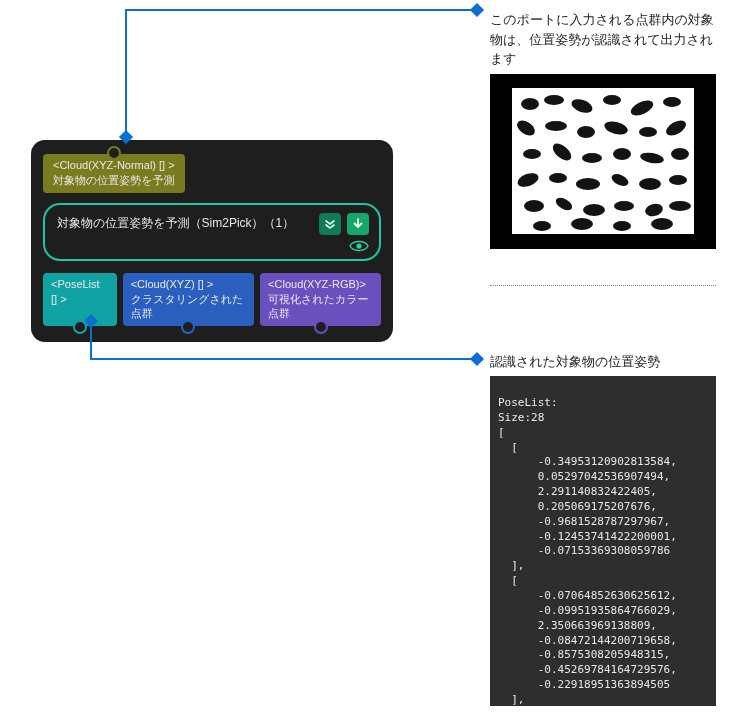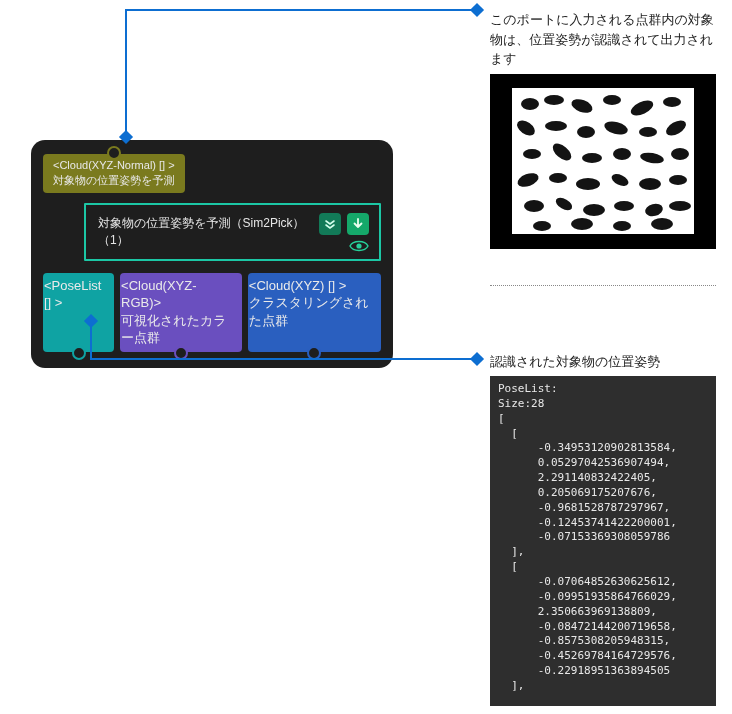--- a/index.html
+++ b/index.html
@@ -38,26 +38,25 @@
     left: 50%;
     transform: translateX(-50%);
     width: 10px; height: 10px;
     border-radius: 50%;
     background: #1e1e1e;
     border: 2px solid #7a7a1e;
   }
   .node-title-bar {
     margin-top: 10px;
     border: 2px solid #1cc7a5;
-    border-radius: 1px;
+    border-radius: 17px;
     display: flex;
     align-items: flex-start;
     justify-content: space-between;
     padding: 8px 10px 6px 12px;
-    margin-left: 41px;
   }
   .node-title-bar .title {
     color: #e6e6e6;
     font-size: 12px;
     padding-top: 2px;
   }
   .title-icons { display: flex; flex-direction: column; align-items: flex-end; gap: 4px; }
   .title-icons-row { display: flex; gap: 6px; }
   .icon-btn {
     width: 22px; height: 22px;
@@ -69,22 +68,22 @@
   .icon-btn svg { width: 12px; height: 12px; }
   .eye-icon { width: 20px; height: 14px; color: #26d19a; }
   .eye-icon svg { width: 100%; height: 100%; }
   .output-row {
     margin-top: 12px;
     display: flex;
     gap: 6px;
   }
   .out-port {
     color: #eaeaea;
-    font-size: 13px;
-    padding: 4px 8px 5px 1px;
+    font-size: 11px;
+    padding: 4px 8px 5px 8px;
     border-radius: 4px;
     line-height: 1.35;
     position: relative;
   }
   .out-port.teal  { background: #0fa3a3; }
   .out-port.blue  { background: #2a5fbf; }
   .out-port.purple{ background: #6a4fbf; }
   .out-port::after {
     content: "";
     position: absolute;
@@ -149,21 +148,21 @@
   .code-panel {
     position: absolute;
     left: 490px;
     top: 376px;
     width: 226px;
     height: 330px;
     background: #2e2e2e;
     color: #e8e8e8;
     font-family: Consolas, Menlo, monospace;
     font-size: 11px;
-    padding: 6px 8px;
+    padding: 20px 8px;
     white-space: pre;
     line-height: 1.35;
     overflow: hidden;
   }
 </style>
 </head>
 <body>
 
 <div class="connector" style="left:125px; top:9px; width:2px; height:126px;"></div>
 <div class="connector" style="left:125px; top:9px; width:350px; height:2px;"></div>
@@ -252,27 +251,27 @@
             <circle cx="10" cy="7" r="2.6" fill="currentColor"></circle>
           </svg>
       </div>
     </div>
   </div>
 
   <div class="output-row">
     <div class="out-port teal">
       <div>&lt;PoseList [] &gt;</div>
     </div>
+    <div class="out-port blue">
+      <div>&lt;Cloud(XYZ) [] &gt;</div>
+      <div>クラスタリングされた点群</div>
+    </div>
     <div class="out-port purple">
       <div>&lt;Cloud(XYZ-RGB)&gt;</div>
       <div>可視化されたカラー点群</div>
-    </div>
-    <div class="out-port blue">
-      <div>&lt;Cloud(XYZ) [] &gt;</div>
-      <div>クラスタリングされた点群</div>
     </div>
   </div>
 </div>
 
 <div class="callout-text2">認識された対象物の位置姿勢</div>
 
 <div class="code-panel">PoseList:
 Size:28
 [
   [

